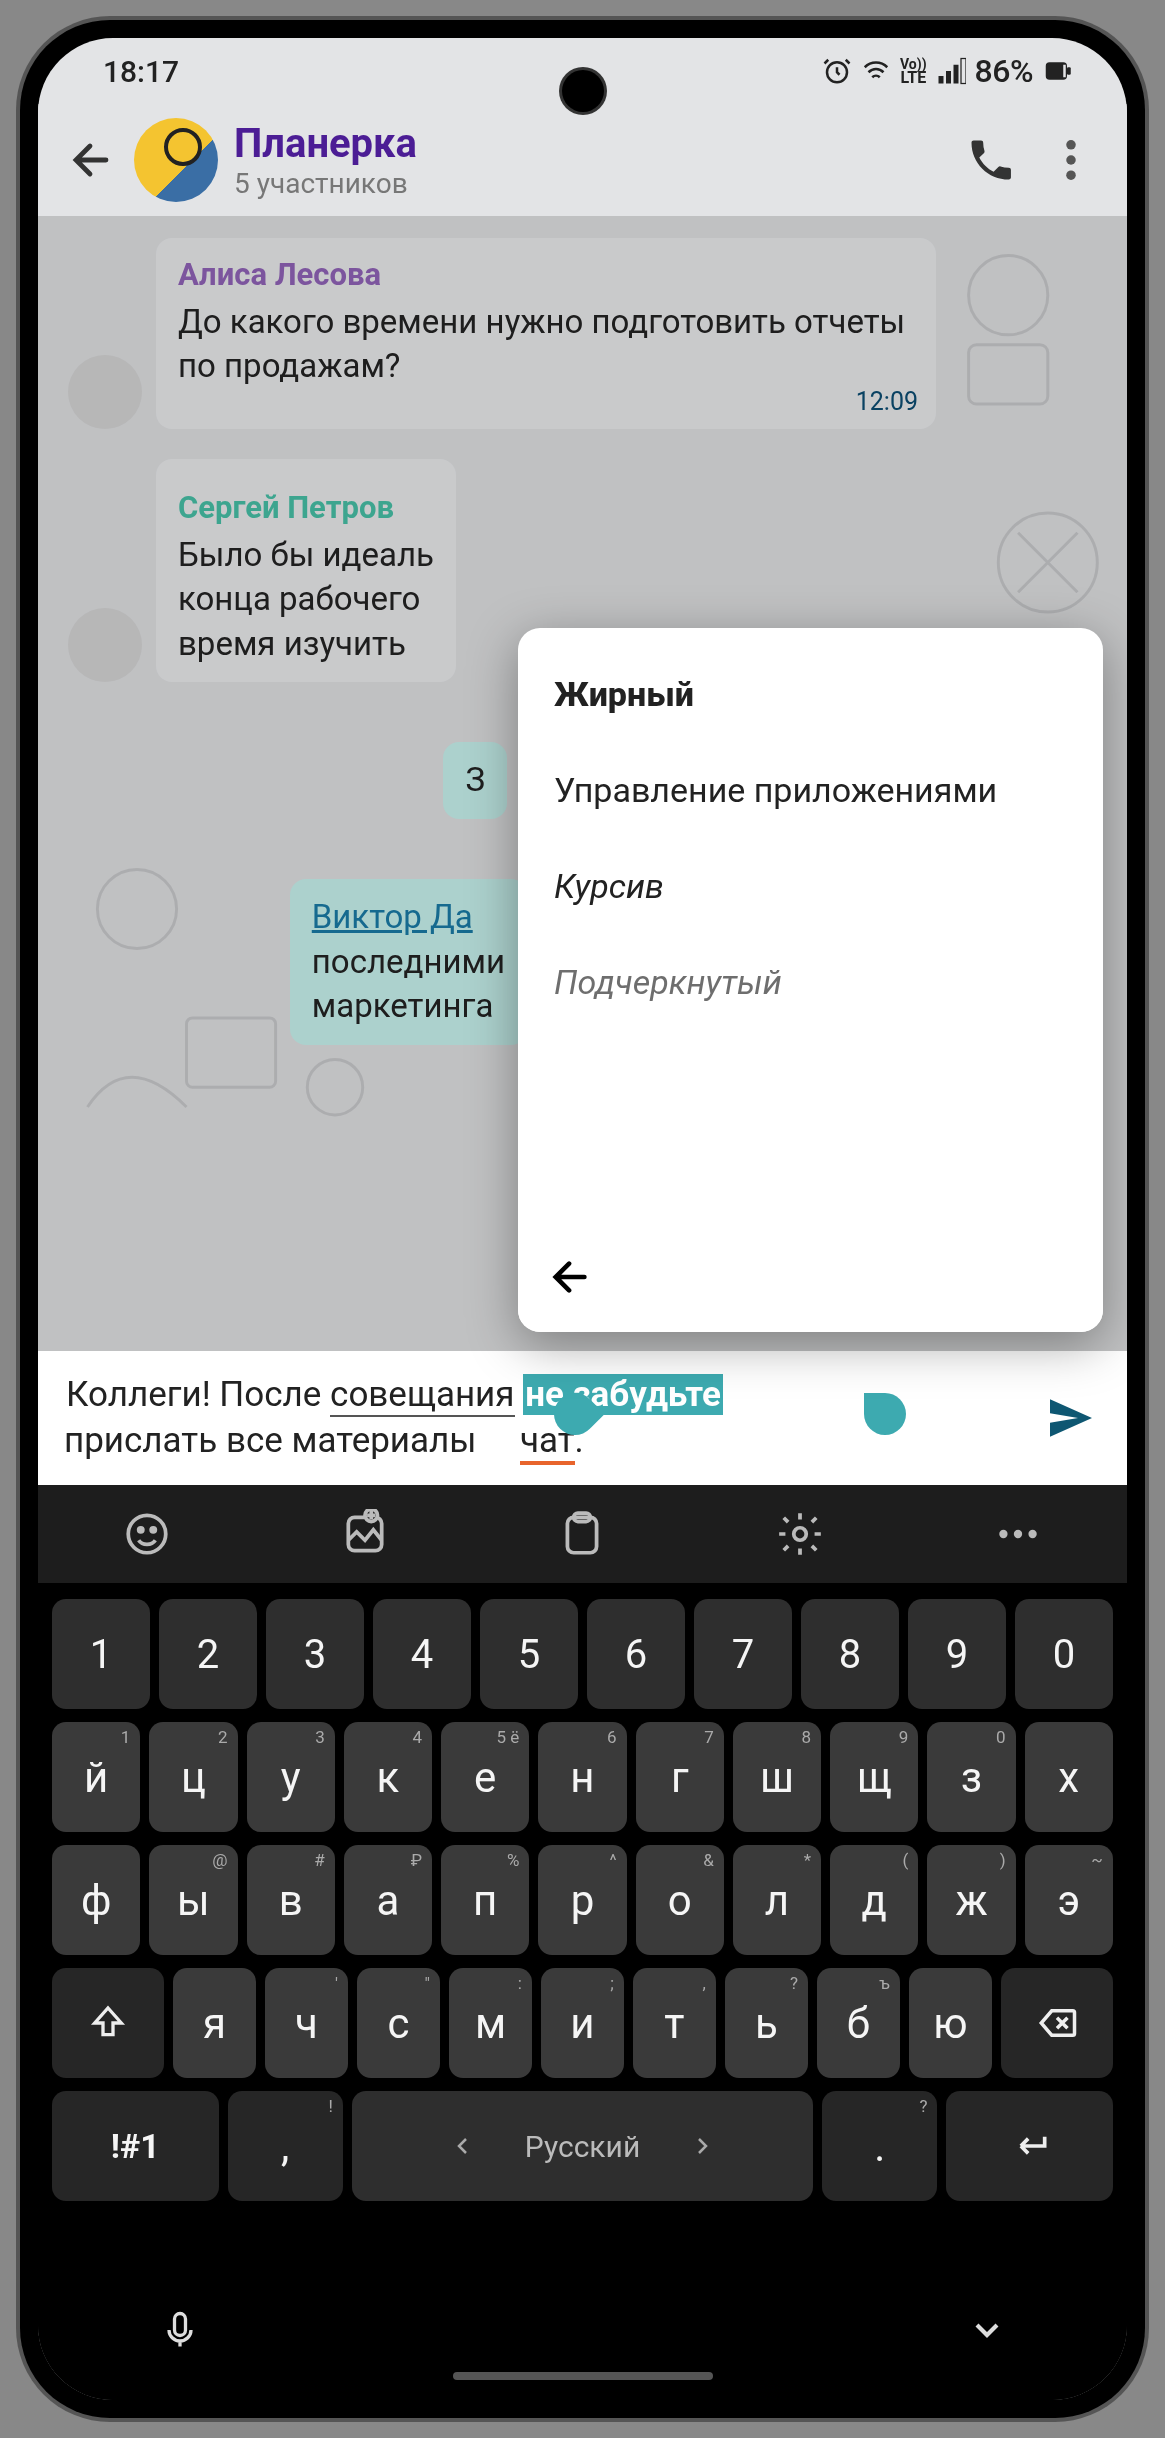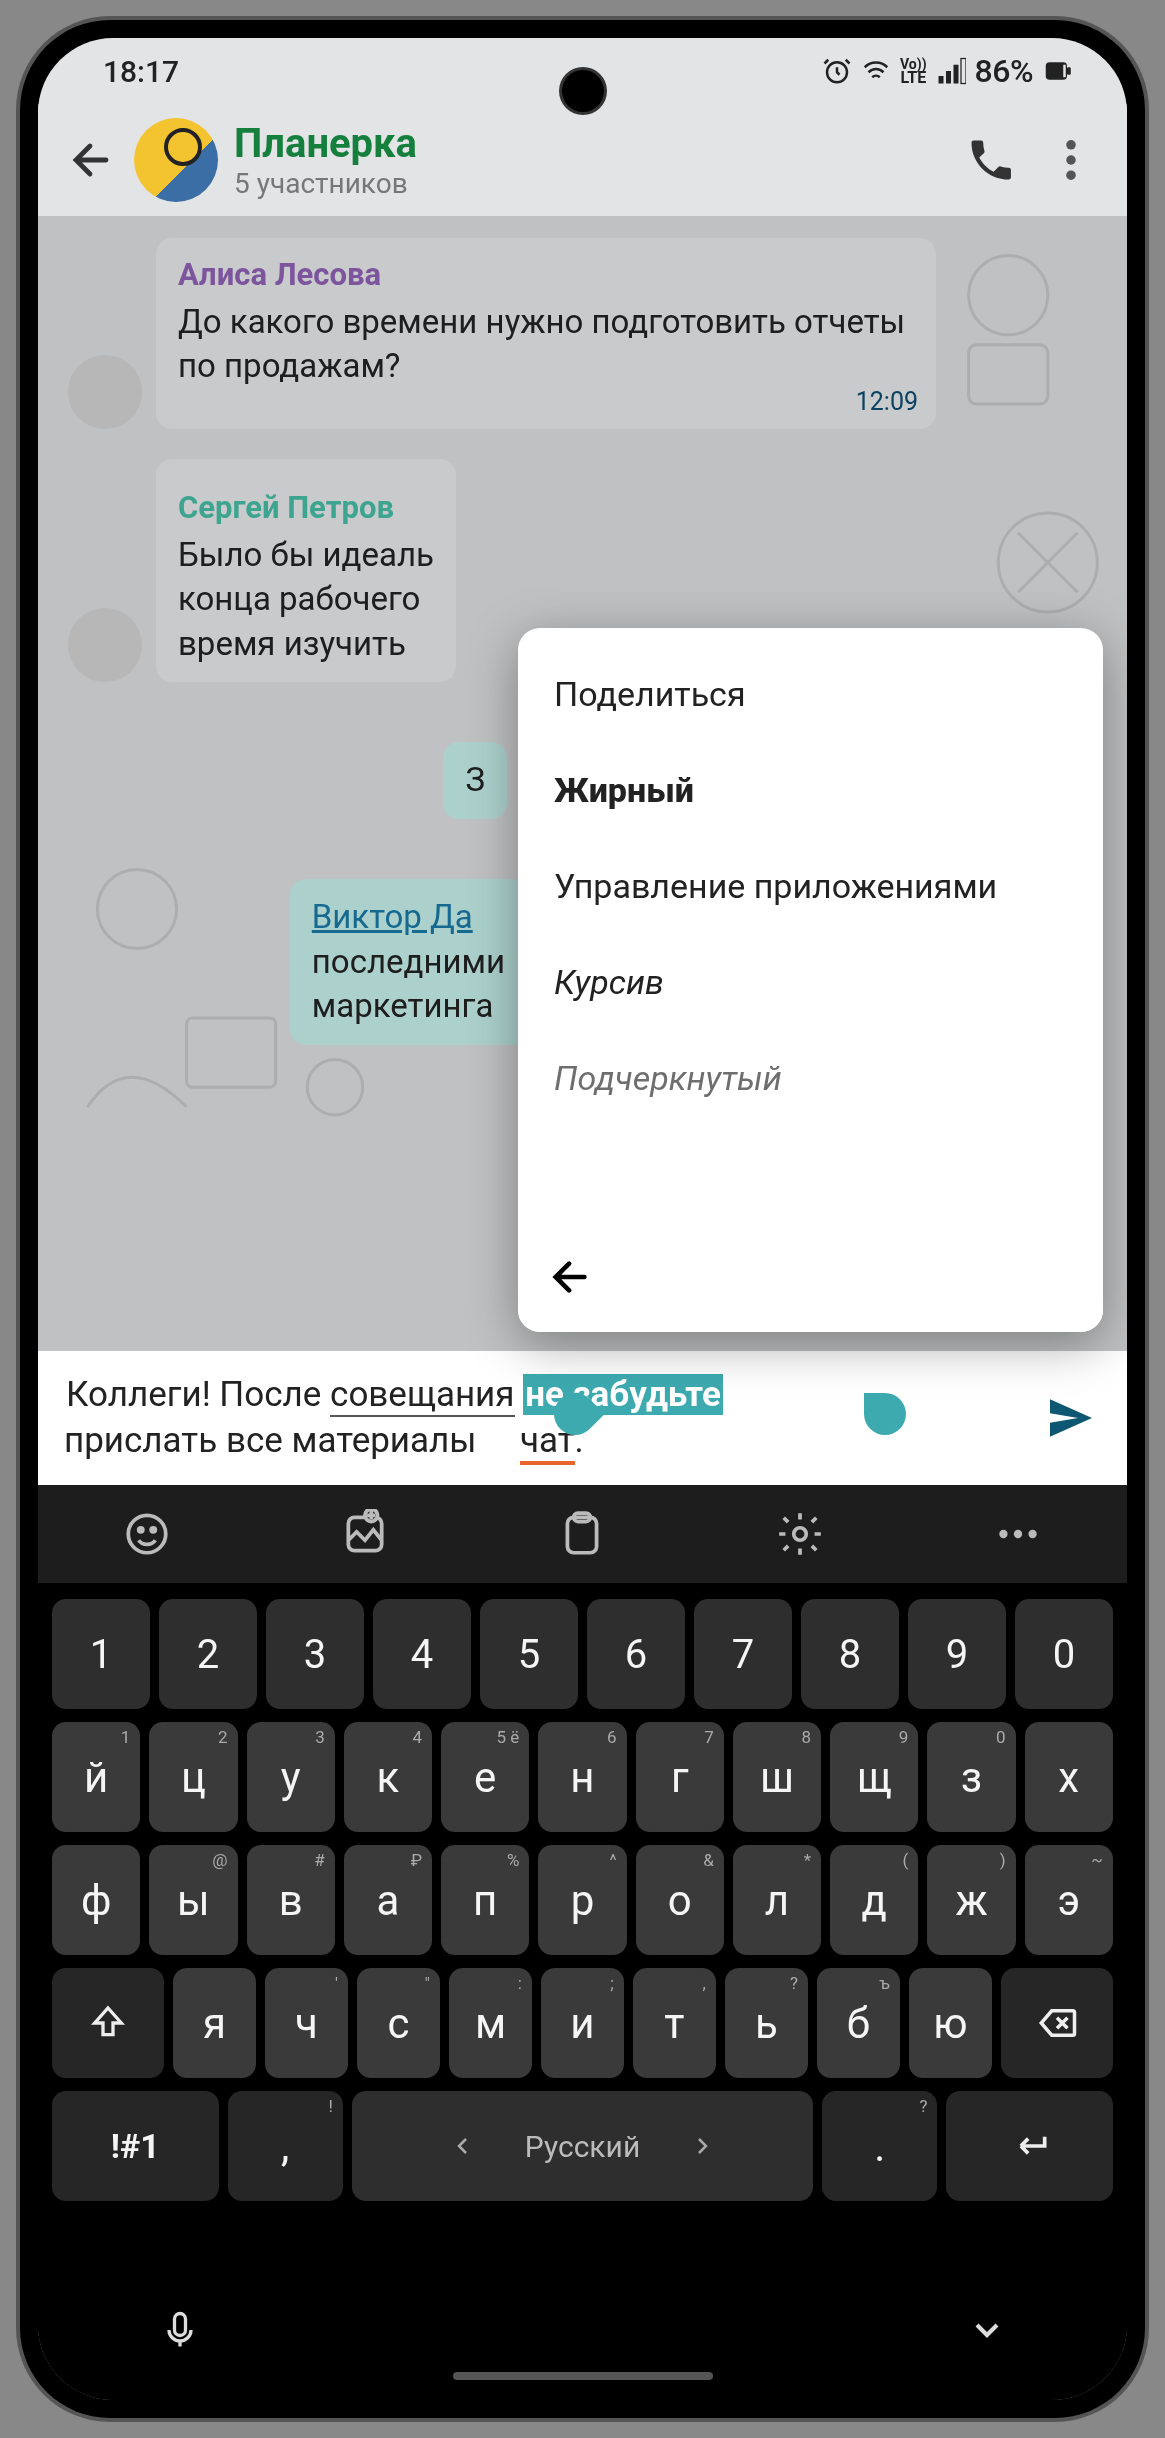--- a/index.html
+++ b/index.html
@@ -35,21 +35,21 @@
     background: #e3e4e6;
   }
   .back-arrow { width: 48px; height: 48px; margin-right: 18px; }
   .avatar-circle {
     width: 84px; height: 84px; border-radius: 50%;
     background: linear-gradient(135deg, #f4c430 60%, #3a6ea5 60%);
     margin-right: 16px; position: relative; overflow: hidden;
   }
   .avatar-circle::after { content:''; position:absolute; top:10px; left:30px; width:30px; height:30px; border:4px solid #222; border-radius:50%; }
   .chat-title { flex: 1; }
-  .chat-title h1 { font-size: 40px; font-weight: 700; color: #15803d; }
+  .chat-title h1 { font-size: 40px; font-weight: 700; color: #4c1d95; }
   .chat-title .sub { font-size: 28px; color: #777; }
   .header-action { width: 52px; height: 52px; margin-left: 28px; }
 
   
   .chat-body {
     position: relative; height: 1135px; overflow: hidden;
     background: #d6d7d9;
   }
   .doodle-bg { position: absolute; inset: 0; opacity: 0.22; }
 
@@ -259,21 +259,20 @@
       </div>
       <svg class="send-btn" width="56" height="56" viewBox="0 0 24 24" fill="#0e5772">
           <path d="M3 20l18-8L3 4v6l12 2-12 2z"></path>
         </svg>
     </div>
     <div class="cursor-handle start"></div>
     <div class="cursor-handle end"></div>
 
     <div class="context-menu">
       <div class="ctx-list">
-        <div class="ctx-item">Поделиться</div>
         <div class="ctx-item bold">Жирный</div>
         <div class="ctx-item">Управление приложениями</div>
         <div class="ctx-item italic">Курсив</div>
         <div class="ctx-item cut">Подчеркнутый</div>
       </div>
       <div class="ctx-footer">
         <svg width="46" height="46" viewBox="0 0 24 24" fill="none" stroke="#000" stroke-width="2.4" stroke-linecap="round">
             <path d="M19 12H5M11 5l-7 7 7 7"></path>
           </svg>
       </div>

